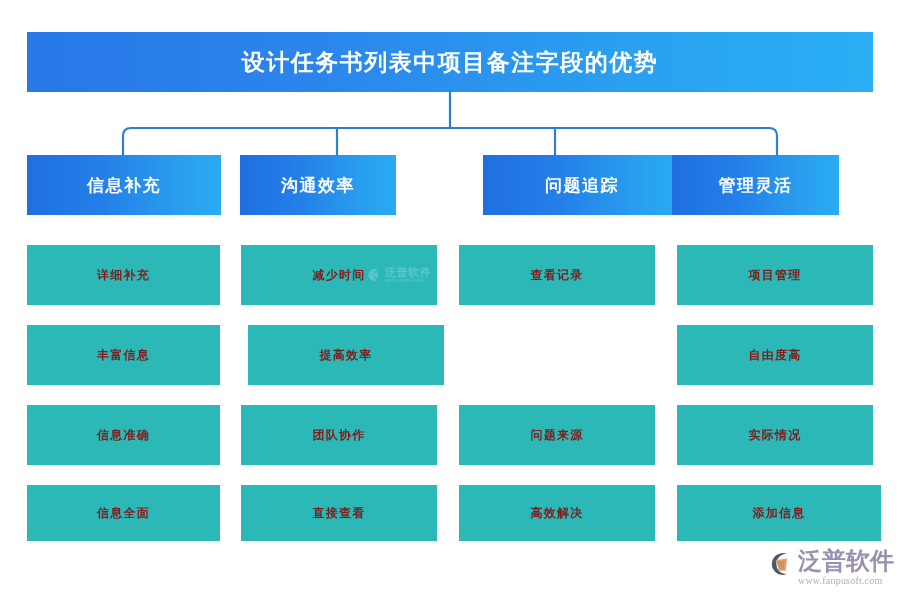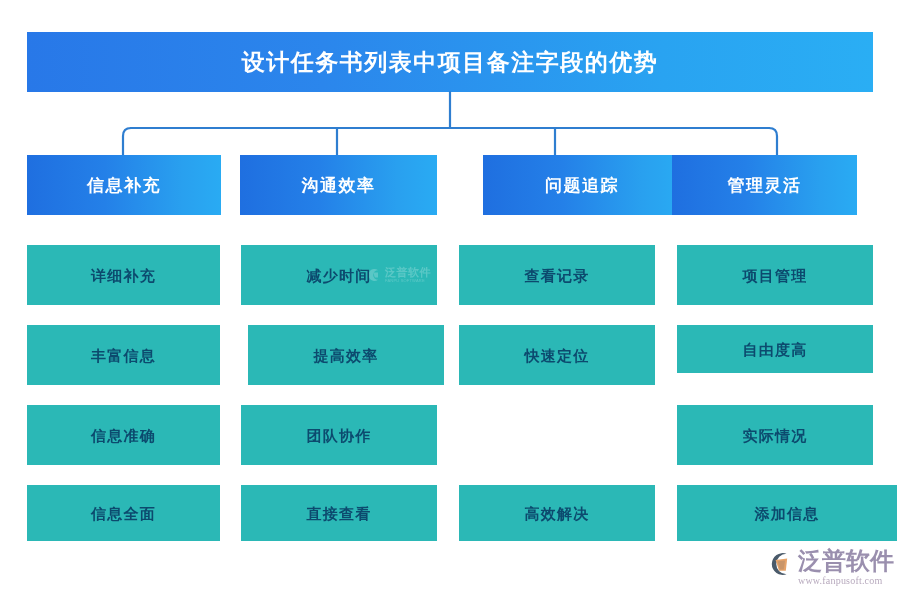--- a/index.html
+++ b/index.html
@@ -76,22 +76,22 @@
     background: #2bb8b6;
     display: flex;
     align-items: center;
     justify-content: center;
     box-sizing: border-box;
     overflow: hidden;
   }
   .leaf-box .leaf-text {
     position: relative;
     z-index: 2;
-    color: #0c4a6e;
-    font-size: 15px;
+    color: #7f1d1d;
+    font-size: 12px;
     font-weight: bold;
     letter-spacing: 1.2px;
     line-height: 1;
     white-space: nowrap;
   }
 
   
   .leaf-watermark {
     position: absolute;
     right: 6px;
@@ -181,27 +181,27 @@
 
       <path d="M555,40 L555,67"></path>
 
       <path d="M769,40 Q777,40 777,48 L777,67"></path>
     </g>
   </svg>
 
   <div class="cat-box" style="left:27px; width:194px;text-align:center;">
     <span class="cat-text">信息补充</span>
   </div>
-  <div class="cat-box" style="left:240px; width:197px;">
+  <div class="cat-box" style="left:240px; width:156px;">
     <span class="cat-text">沟通效率</span>
   </div>
   <div class="cat-box" style="left:483px; width:198px;">
     <span class="cat-text">问题追踪</span>
   </div>
-  <div class="cat-box" style="left:672px; width:185px;">
+  <div class="cat-box" style="left:672px; width:167px;">
     <span class="cat-text">管理灵活</span>
   </div>
 
   <div class="leaf-box" style="left:27px; top:245px; width:193px; height:60px;">
     <span class="leaf-text">详细补充</span>
   </div>
   <div class="leaf-box" style="left:27px; top:325px; width:193px; height:60px;">
     <span class="leaf-text">丰富信息</span>
   </div>
   <div class="leaf-box" style="left:27px; top:485px; width:193px; height:56px;">
@@ -230,37 +230,37 @@
   <div class="leaf-box" style="left:241px; top:405px; width:196px; height:60px;">
     <span class="leaf-text">团队协作</span>
   </div>
   <div class="leaf-box" style="left:241px; top:485px; width:196px; height:56px;">
     <span class="leaf-text">直接查看</span>
   </div>
 
   <div class="leaf-box" style="left:459px; top:245px; width:196px; height:60px;">
     <span class="leaf-text">查看记录</span>
   </div>
-  <div class="leaf-box" style="left:459px; top:325px; width:196px; height:60px;">
-    <span class="leaf-text">快速定位</span>
+  <div class="leaf-box" style="left:459px; top:405px; width:196px; height:60px;">
+    <span class="leaf-text">问题来源</span>
   </div>
   <div class="leaf-box" style="left:459px; top:485px; width:196px; height:56px;">
     <span class="leaf-text">高效解决</span>
   </div>
 
   <div class="leaf-box" style="left:677px; top:245px; width:196px; height:60px;">
     <span class="leaf-text">项目管理</span>
   </div>
-  <div class="leaf-box" style="left:677px; top:325px; width:196px; height:48px;">
+  <div class="leaf-box" style="left:677px; top:325px; width:196px; height:60px;">
     <span class="leaf-text">自由度高</span>
   </div>
   <div class="leaf-box" style="left:677px; top:405px; width:196px; height:60px;">
     <span class="leaf-text">实际情况</span>
   </div>
-  <div class="leaf-box" style="left:677px; top:485px; width:220px; height:56px;">
+  <div class="leaf-box" style="left:677px; top:485px; width:204px; height:56px;">
     <span class="leaf-text">添加信息</span>
   </div>
 
   <div id="logo">
     <span class="logo-mark">
       <svg width="30" height="26" viewBox="0 0 44 38" xmlns="http://www.w3.org/2000/svg">
         <path d="M33,4 A16,16 0 1 0 33,34 A12,12 0 1 1 33,4 Z" fill="#4a5a6a"></path>
         <path d="M17,13 L34,11 L32,29 L22,29 Z" fill="#e6a36a"></path>
         <path d="M20,15 L31,14 L29,27 L23,27 Z" fill="#4a5a6a" opacity="0.18"></path>
       </svg>

